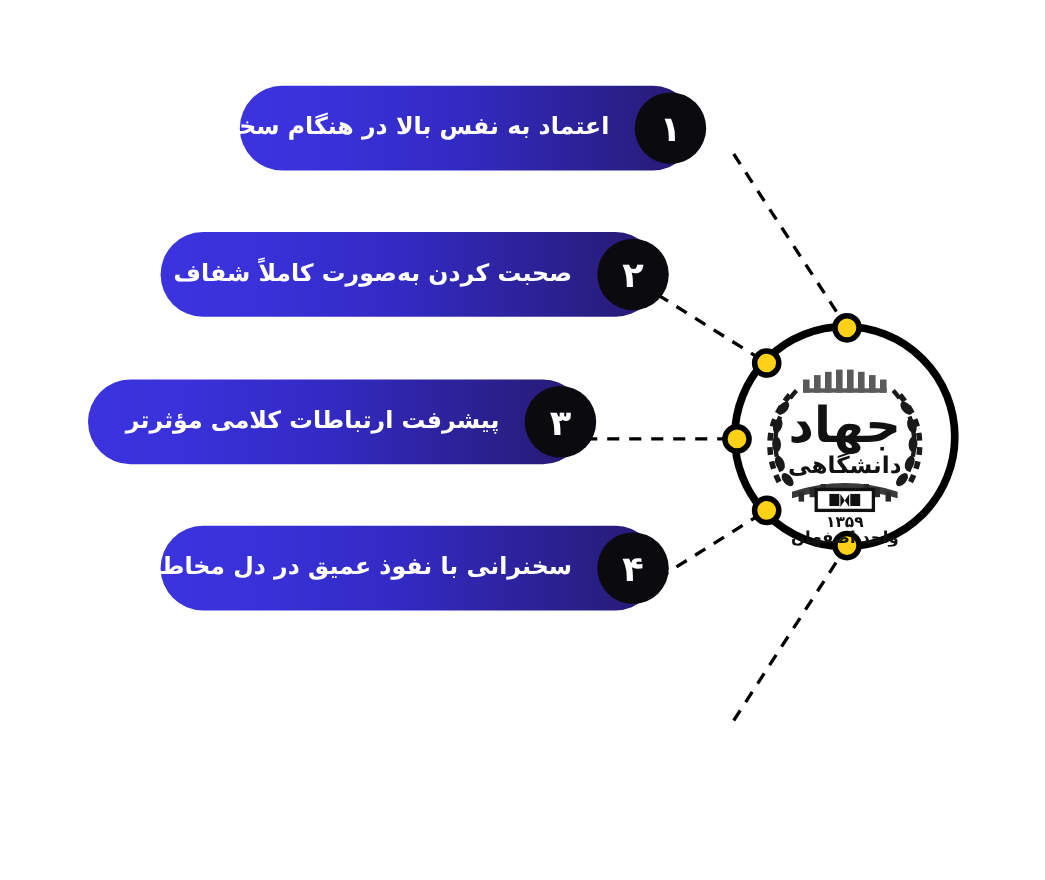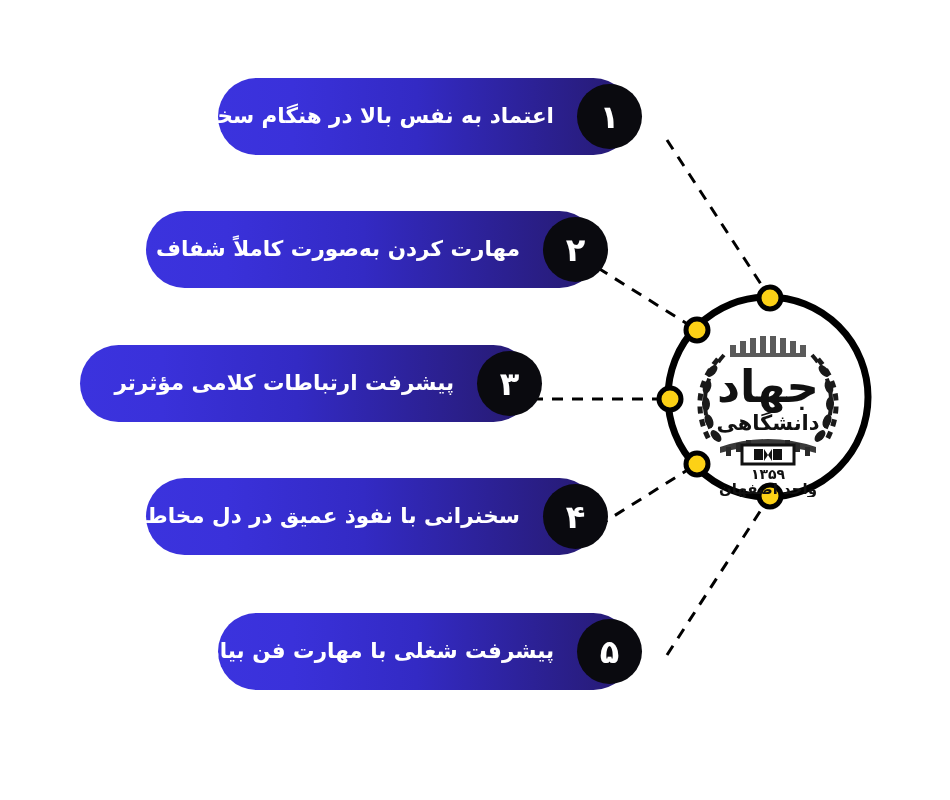--- a/index.html
+++ b/index.html
@@ -206,21 +206,21 @@
     <div class="pill">
       <span class="pill-label">اعتماد به نفس بالا در هنگام سخنرانی‌ها</span>
     </div>
     <div class="badge">
       <span class="badge-number">۱</span>
     </div>
   </div>
 
   <div class="row" id="row-2">
     <div class="pill">
-      <span class="pill-label">مهارت کردن به‌صورت کاملاً شفاف</span>
+      <span class="pill-label">صحبت کردن به‌صورت کاملاً شفاف</span>
     </div>
     <div class="badge">
       <span class="badge-number">۲</span>
     </div>
   </div>
 
   <div class="row" id="row-3">
     <div class="pill">
       <span class="pill-label">پیشرفت ارتباطات کلامی مؤثرتر</span>
     </div>
@@ -231,22 +231,14 @@
 
   <div class="row" id="row-4">
     <div class="pill">
       <span class="pill-label">سخنرانی با نفوذ عمیق در دل مخاطبان</span>
     </div>
     <div class="badge">
       <span class="badge-number">۴</span>
     </div>
   </div>
 
-  <div class="row" id="row-5">
-    <div class="pill">
-      <span class="pill-label">پیشرفت شغلی با مهارت فن بیان</span>
-    </div>
-    <div class="badge">
-      <span class="badge-number">۵</span>
-    </div>
-  </div>
 
 </div>
 
 </body></html>

